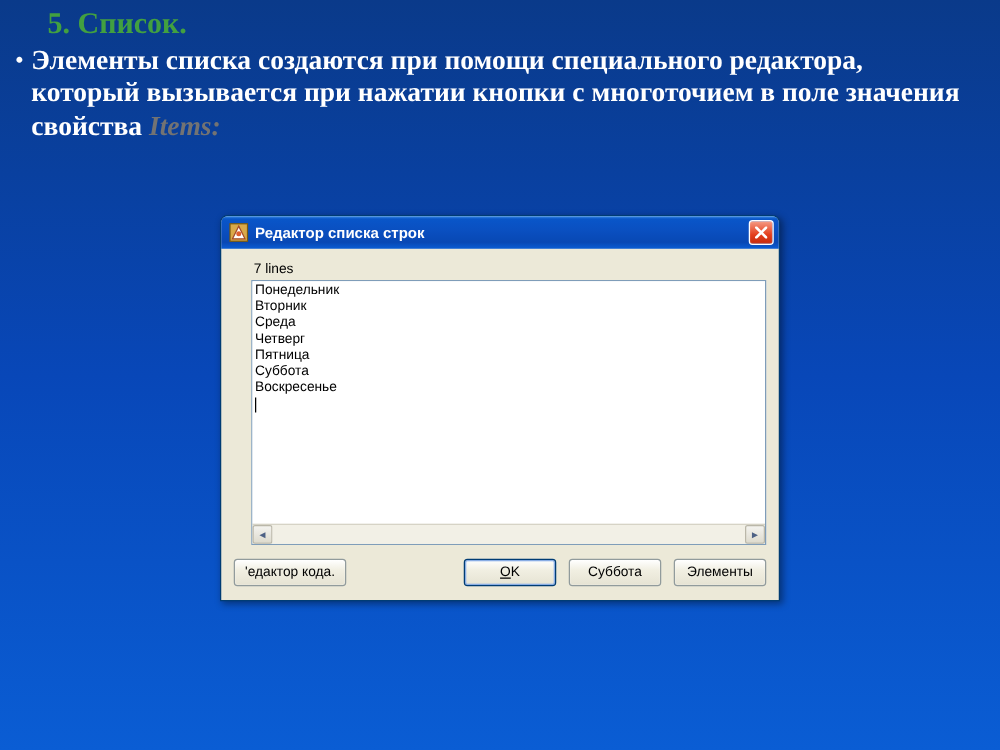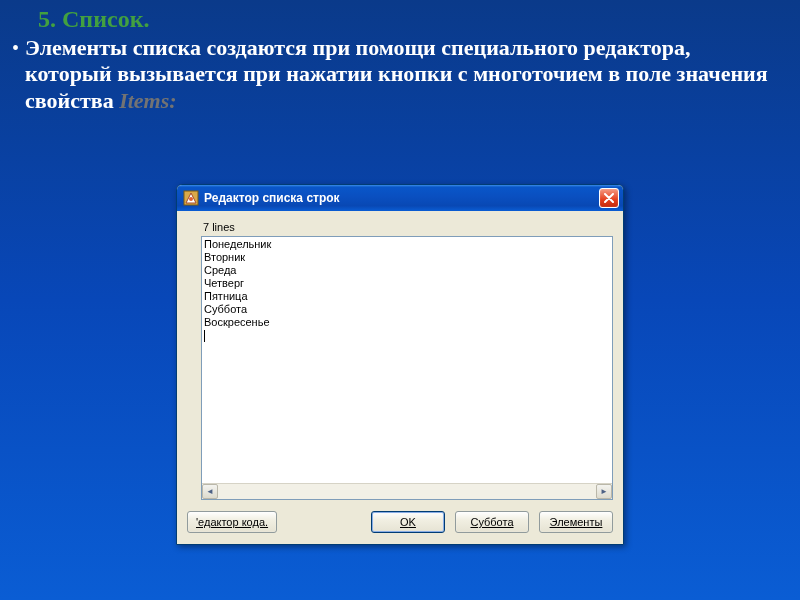--- a/index.html
+++ b/index.html
@@ -37,21 +37,21 @@
     .body-text .italic {
       font-style: italic;
       color: #737373;
       font-weight: bold;
     }
 
     
     .dialog {
       position: absolute;
       left: 176px;
-      top: 184px;
+      top: 172px;
       width: 448px;
       background: #ece9d8;
       border: 1px solid #003c74;
       border-radius: 6px 6px 0 0;
       box-shadow: 2px 2px 6px rgba(0,0,0,0.4);
       font-family: Tahoma, Arial, sans-serif;
       font-size: 11px;
     }
     .titlebar {
       height: 26px;
@@ -87,21 +87,21 @@
       padding: 10px 10px 0 24px;
     }
     .lines-label {
       font-size: 11px;
       color: #000000;
       margin: 0 0 3px 2px;
     }
     .editor-outer {
       border: 1px solid #7f9db9;
       background: #ffffff;
-      height: 264px;
+      height: 212px;
       position: relative;
       display: flex;
       flex-direction: column;
     }
     .editor-text {
       flex: 1;
       background: #ffffff;
       white-space: pre;
       color: #000000;
       font-size: 11px;
@@ -133,21 +133,20 @@
       font-size: 8px;
     }
     .scroll-track { flex: 1; background: #f2f0e6; }
 
     .button-row {
       height: 44px;
       display: flex;
       align-items: center;
       padding: 0 10px;
       gap: 10px;
-      text-decoration: underline;
     }
     .spacer { flex: 1; }
     .btn {
       height: 22px;
       min-width: 74px;
       padding: 0 8px;
       background: linear-gradient(to bottom, #ffffff 0%, #f1efe2 40%, #e6e3d3 100%);
       border: 1px solid #919b9c;
       border-radius: 3px;
       font-size: 11px;

